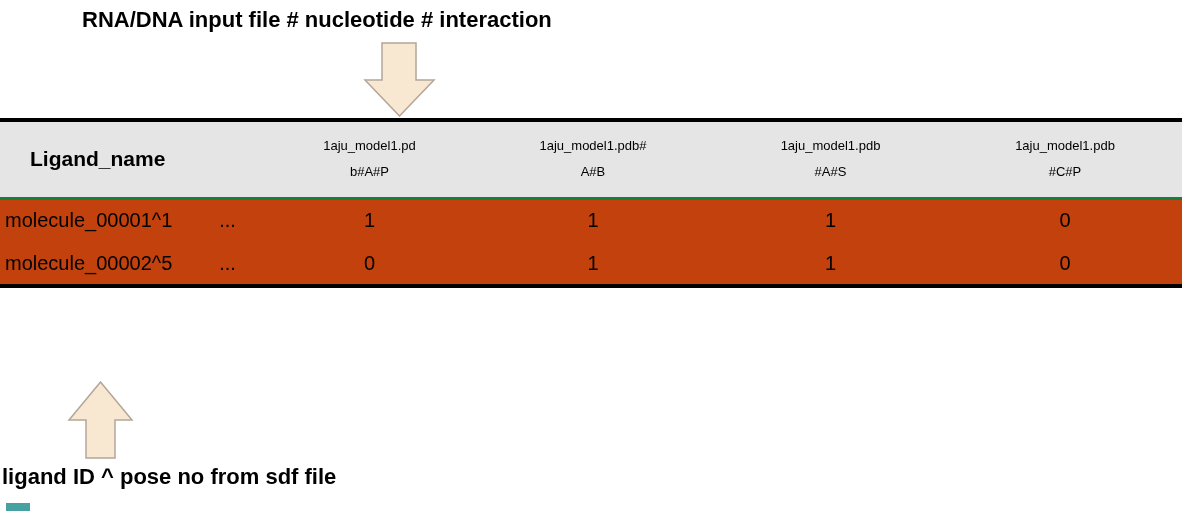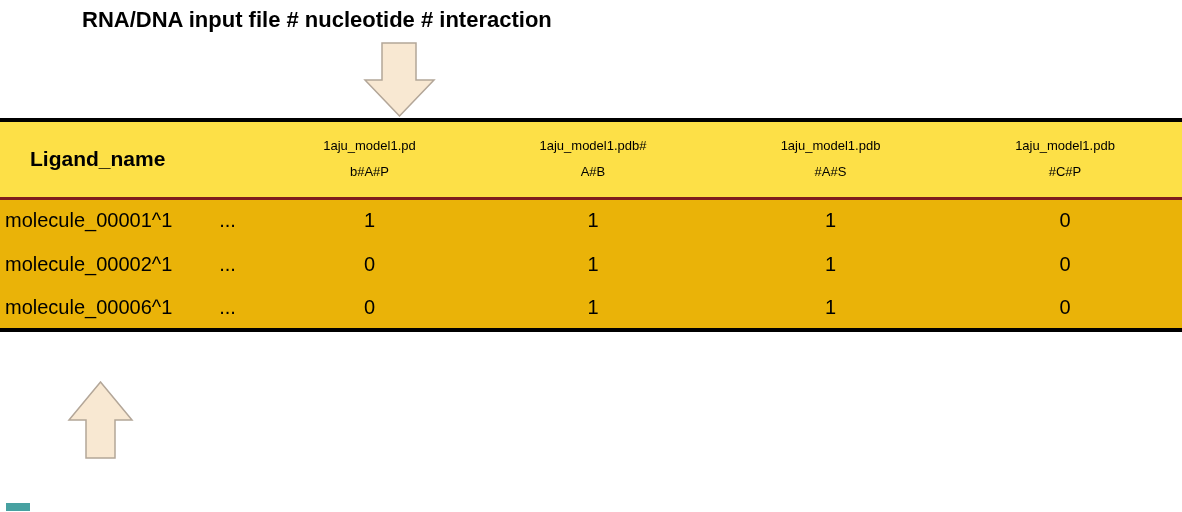--- a/index.html
+++ b/index.html
@@ -37,39 +37,39 @@
     position: absolute;
     left: 0;
     top: 118px;
     width: 1182px;
     border-collapse: collapse;
     table-layout: fixed;
     border-top: 4px solid #000000;
     border-bottom: 4px solid #000000;
   }
   thead tr {
-    background: #fde047;
+    background: #e5e5e5;
     height: 78px;
-    border-bottom: 3px solid #7f1d1d;
+    border-bottom: 3px solid #15803d;
   }
   th {
     font-size: 13px;
     font-weight: normal;
     text-align: center;
     vertical-align: middle;
     line-height: 26px;
     padding: 0;
   }
   th.ligand-th {
     text-align: left;
     padding-left: 30px;
     font-weight: bold;
     font-size: 21px;
   }
-  tbody tr { height: 44px; background: #eab308; }
+  tbody tr { height: 44px; background: #c2410c; }
   td {
     font-size: 20px;
     text-align: center;
     vertical-align: middle;
     padding: 0;
   }
   td.name-cell { text-align: left; padding-left: 5px; }
   td.dots-cell { text-align: center; }
   .corner-mark {
     position: absolute;
@@ -125,38 +125,31 @@
     <tbody>
       <tr>
         <td class="name-cell">molecule_00001^1</td>
         <td class="dots-cell">...</td>
         <td>1</td>
         <td>1</td>
         <td>1</td>
         <td>0</td>
       </tr>
       <tr>
-        <td class="name-cell">molecule_00002^1</td>
-        <td class="dots-cell">...</td>
-        <td>0</td>
-        <td>1</td>
-        <td>1</td>
-        <td>0</td>
-      </tr>
-      <tr>
-        <td class="name-cell">molecule_00006^1</td>
+        <td class="name-cell">molecule_00002^5</td>
         <td class="dots-cell">...</td>
         <td>0</td>
         <td>1</td>
         <td>1</td>
         <td>0</td>
       </tr>
     </tbody>
   </table>
 
   <svg class="block-arrow up-arrow" viewBox="0 0 67 78">
     <polygon points="33.5,1 65,39 48,39 48,77 19,77 19,39 2,39" fill="#f8e8d2"></polygon>
   </svg>
 
+  <div class="bottom-label">ligand ID ^ pose no from sdf file</div>
 
   <div class="corner-mark"></div>
 
 </div>
 
 </body></html>

